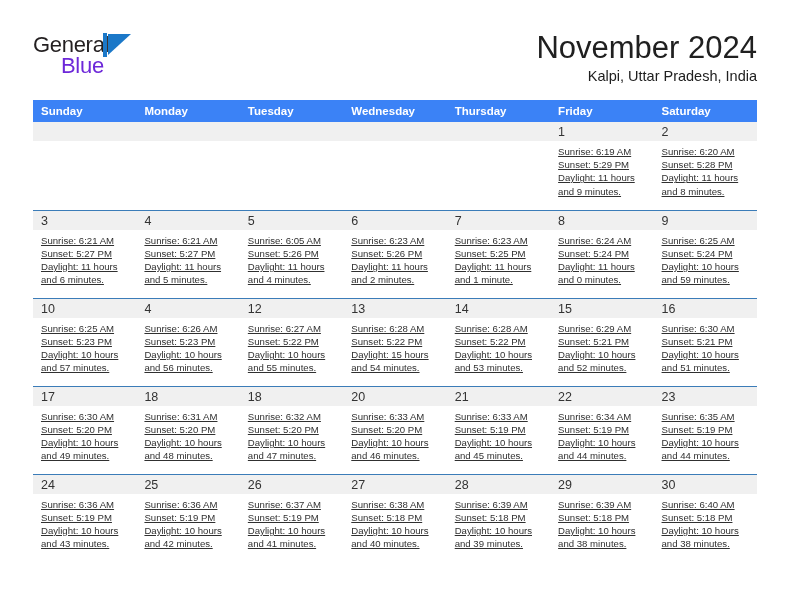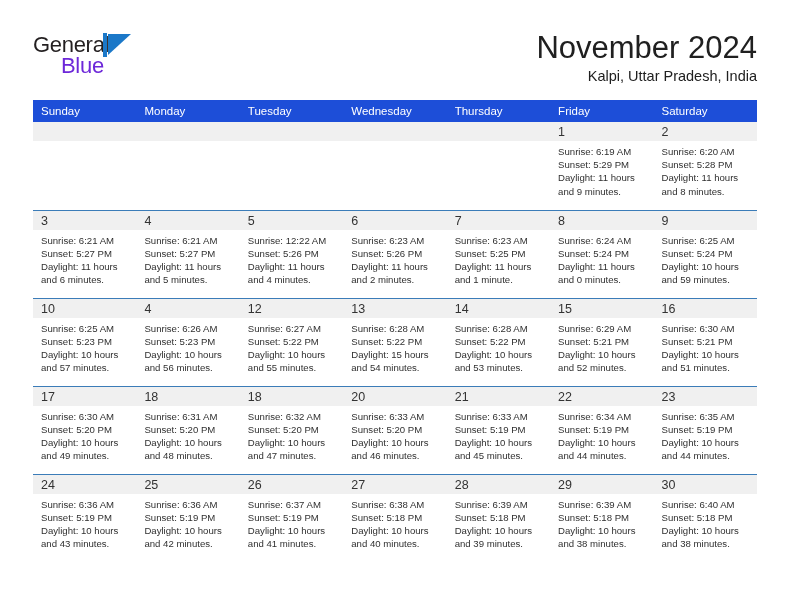--- a/index.html
+++ b/index.html
@@ -78,24 +78,24 @@
     white-space: nowrap;
   }
   
   .cal {
     margin: 0 35px 0 33px;
     border-collapse: collapse;
     table-layout: fixed;
     width: 724px;
   }
   .cal th {
-    background: #1d4ed8;
+    background: #3b82f6;
     color: #ffffff;
     font-size: 11.5px;
-    font-weight: normal;
+    font-weight: bold;
     text-align: left;
     padding: 5px 0 5px 8px;
     border: none;
     height: 20px;
     box-sizing: border-box;
   }
   .cal td {
     vertical-align: top;
     width: 103.4px;
     height: 88px;
@@ -117,20 +117,21 @@
     box-sizing: border-box;
   }
   .daynum.empty {
     color: transparent;
   }
   .cellbody {
     padding: 4px 6px 0 8px;
     font-size: 9.6px;
     line-height: 13.2px;
     color: #303030;
+    text-decoration: underline;
   }
   .cellbody div {
     white-space: nowrap;
   }
   .cellbody .wrapline {
     white-space: normal;
   }
 </style>
 </head>
 <body>
@@ -216,21 +217,21 @@
             <div class="daynum">4</div>
             <div class="cellbody">
               <div>Sunrise: 6:21 AM</div>
               <div>Sunset: 5:27 PM</div>
               <div class="wrapline">Daylight: 11 hours and 5 minutes.</div>
             </div>
           </td>
           <td>
             <div class="daynum">5</div>
             <div class="cellbody">
-              <div>Sunrise: 12:22 AM</div>
+              <div>Sunrise: 6:05 AM</div>
               <div>Sunset: 5:26 PM</div>
               <div class="wrapline">Daylight: 11 hours and 4 minutes.</div>
             </div>
           </td>
           <td>
             <div class="daynum">6</div>
             <div class="cellbody">
               <div>Sunrise: 6:23 AM</div>
               <div>Sunset: 5:26 PM</div>
               <div class="wrapline">Daylight: 11 hours and 2 minutes.</div>

